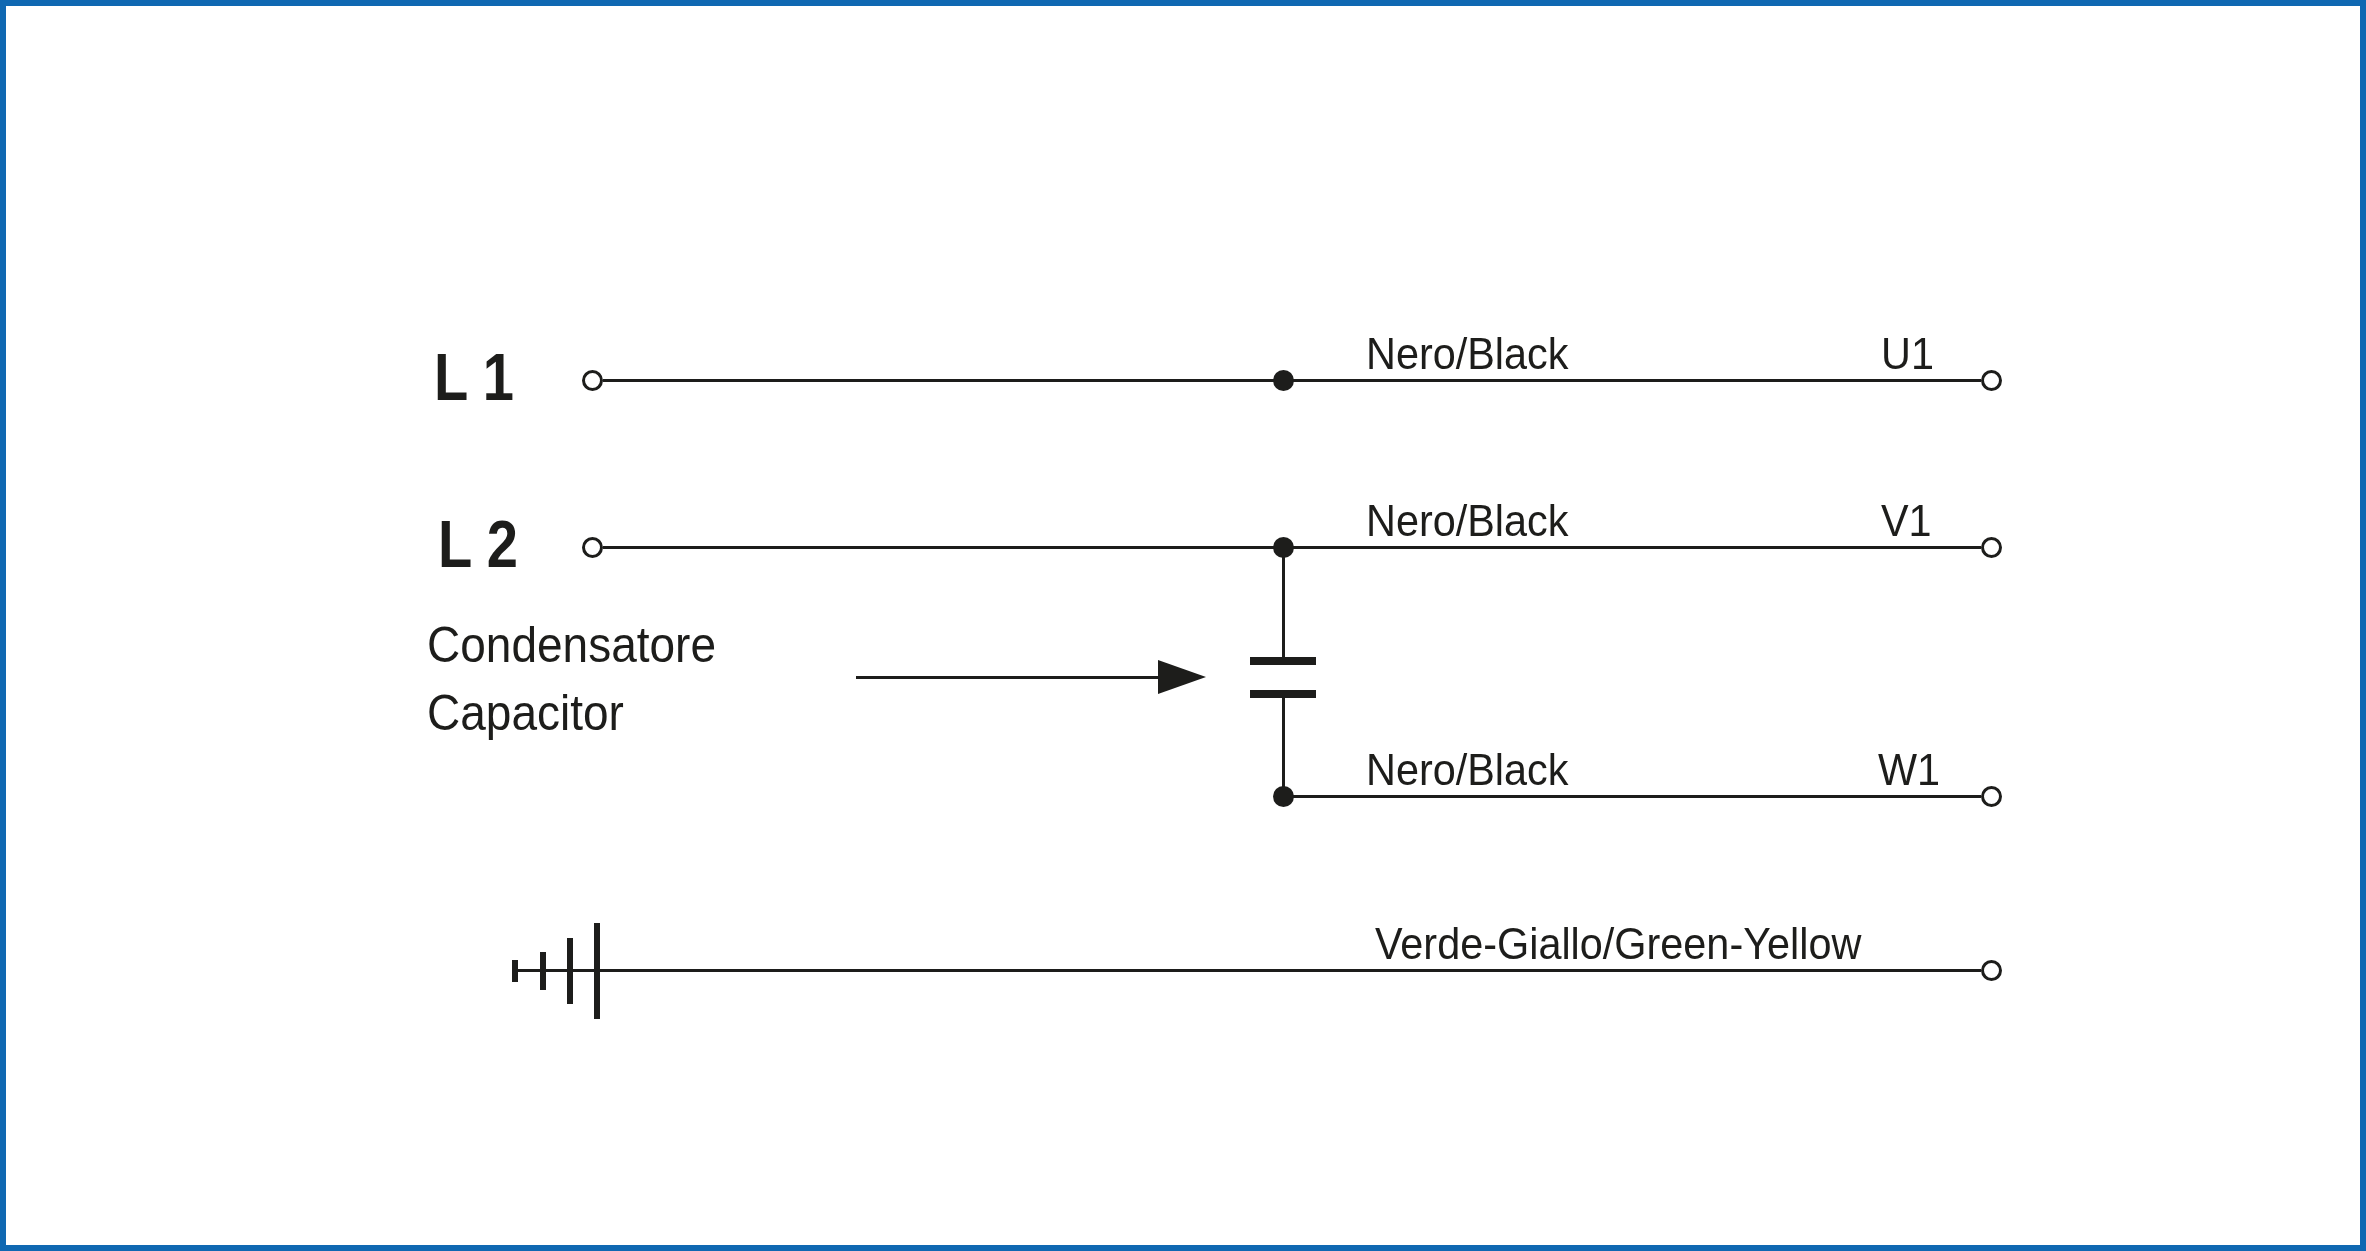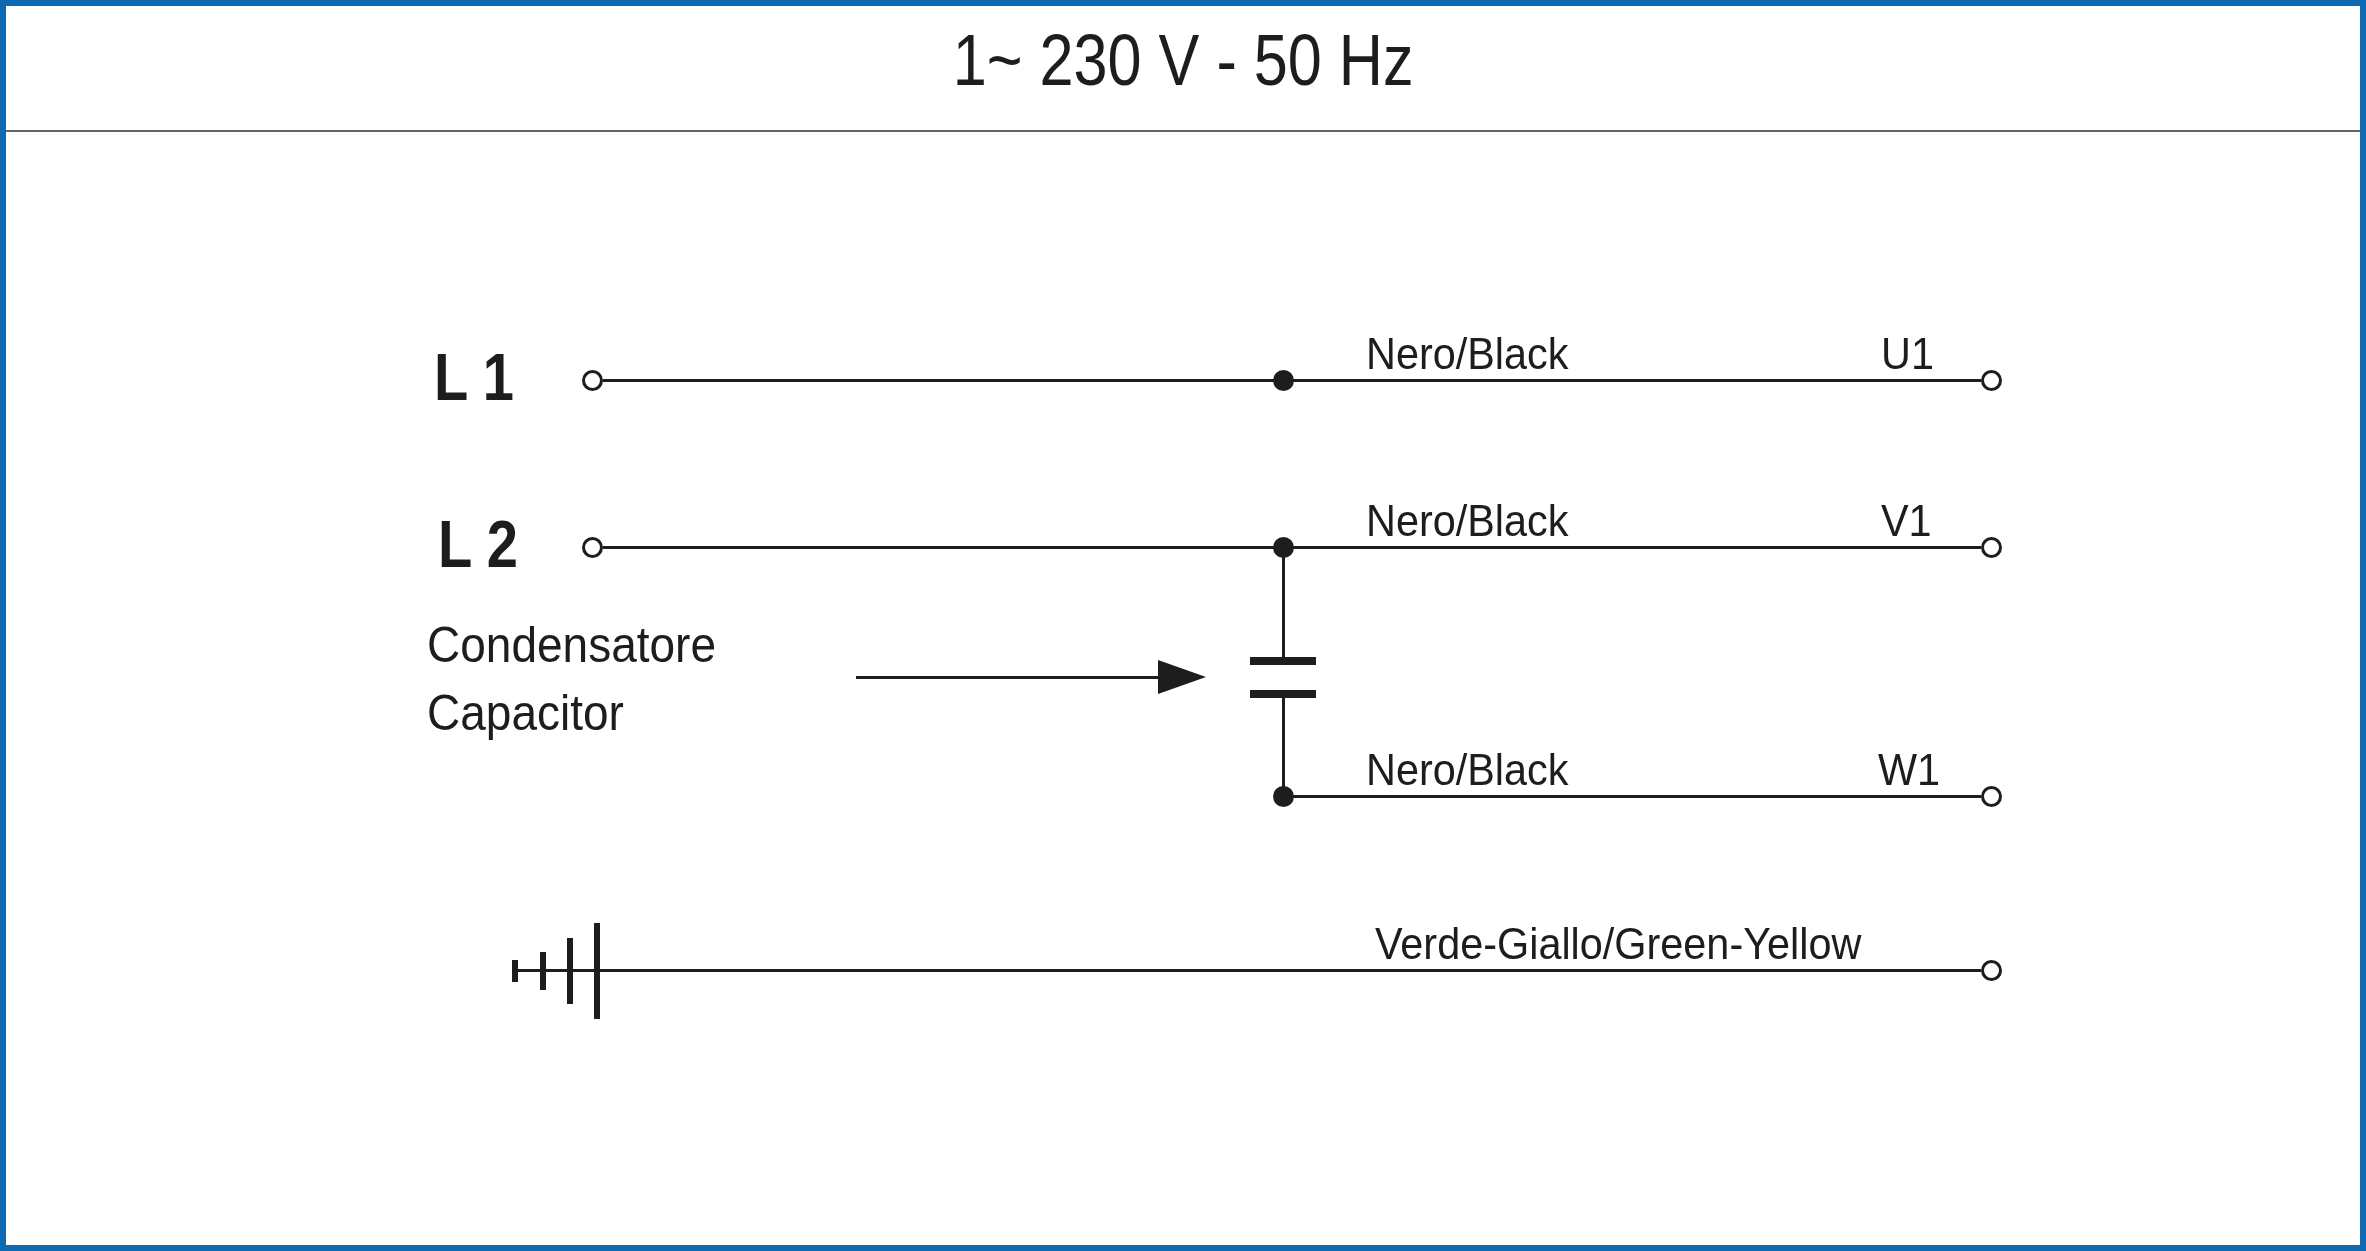--- a/index.html
+++ b/index.html
@@ -67,23 +67,20 @@
     border-top:17px solid transparent;
     border-bottom:17px solid transparent;
     border-left:48px solid #1d1d1b;
   }
 </style>
 </head>
 <body>
 
 <div id="frame">
 
-  <div id="titlebar">
-    <div id="title">1~ 230 V - 50 Hz</div>
-  </div>
 
   <div class="llabel" style="left:428px;top:338px;">L 1</div>
   <div class="terminal" style="left:576px;top:364px;"></div>
   <div class="wire" style="left:597px;top:373px;width:1378px;"></div>
   <div class="junction" style="left:1267px;top:364px;"></div>
   <div class="lbl" style="left:1360px;top:325px;">Nero/Black</div>
   <div class="lbl" style="left:1875px;top:325px;">U1</div>
   <div class="terminal" style="left:1975px;top:364px;"></div>
 
   <div class="llabel" style="left:432px;top:505px;">L 2</div>

